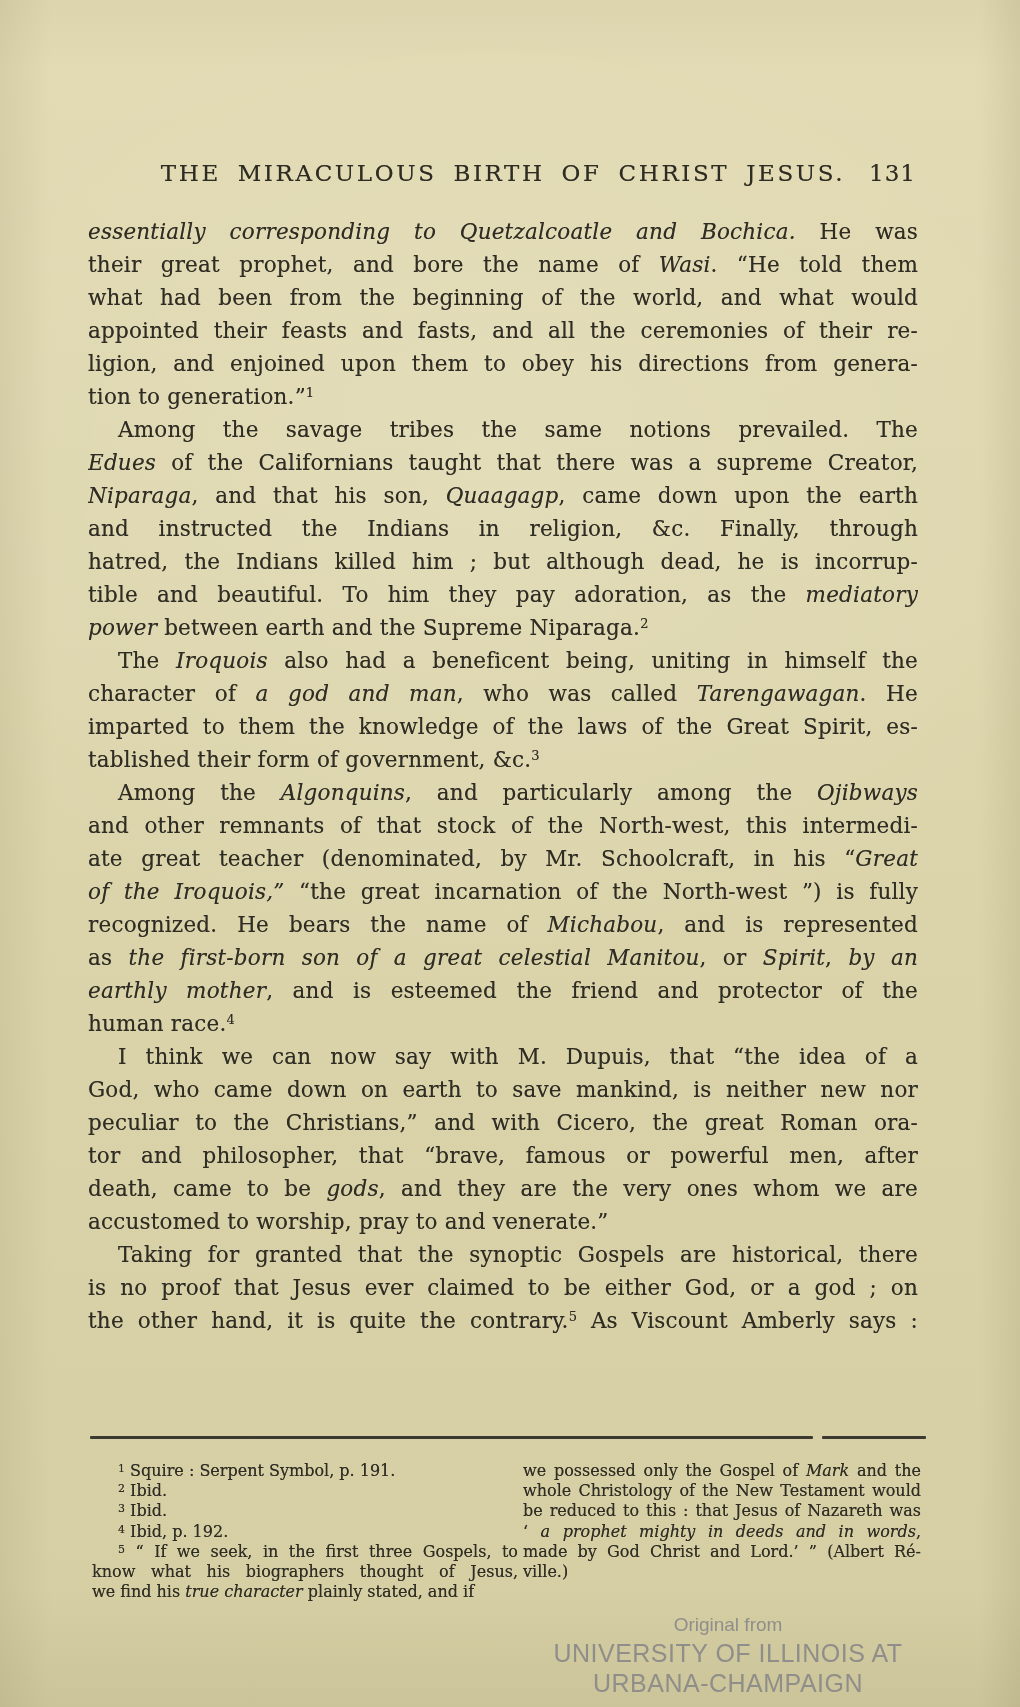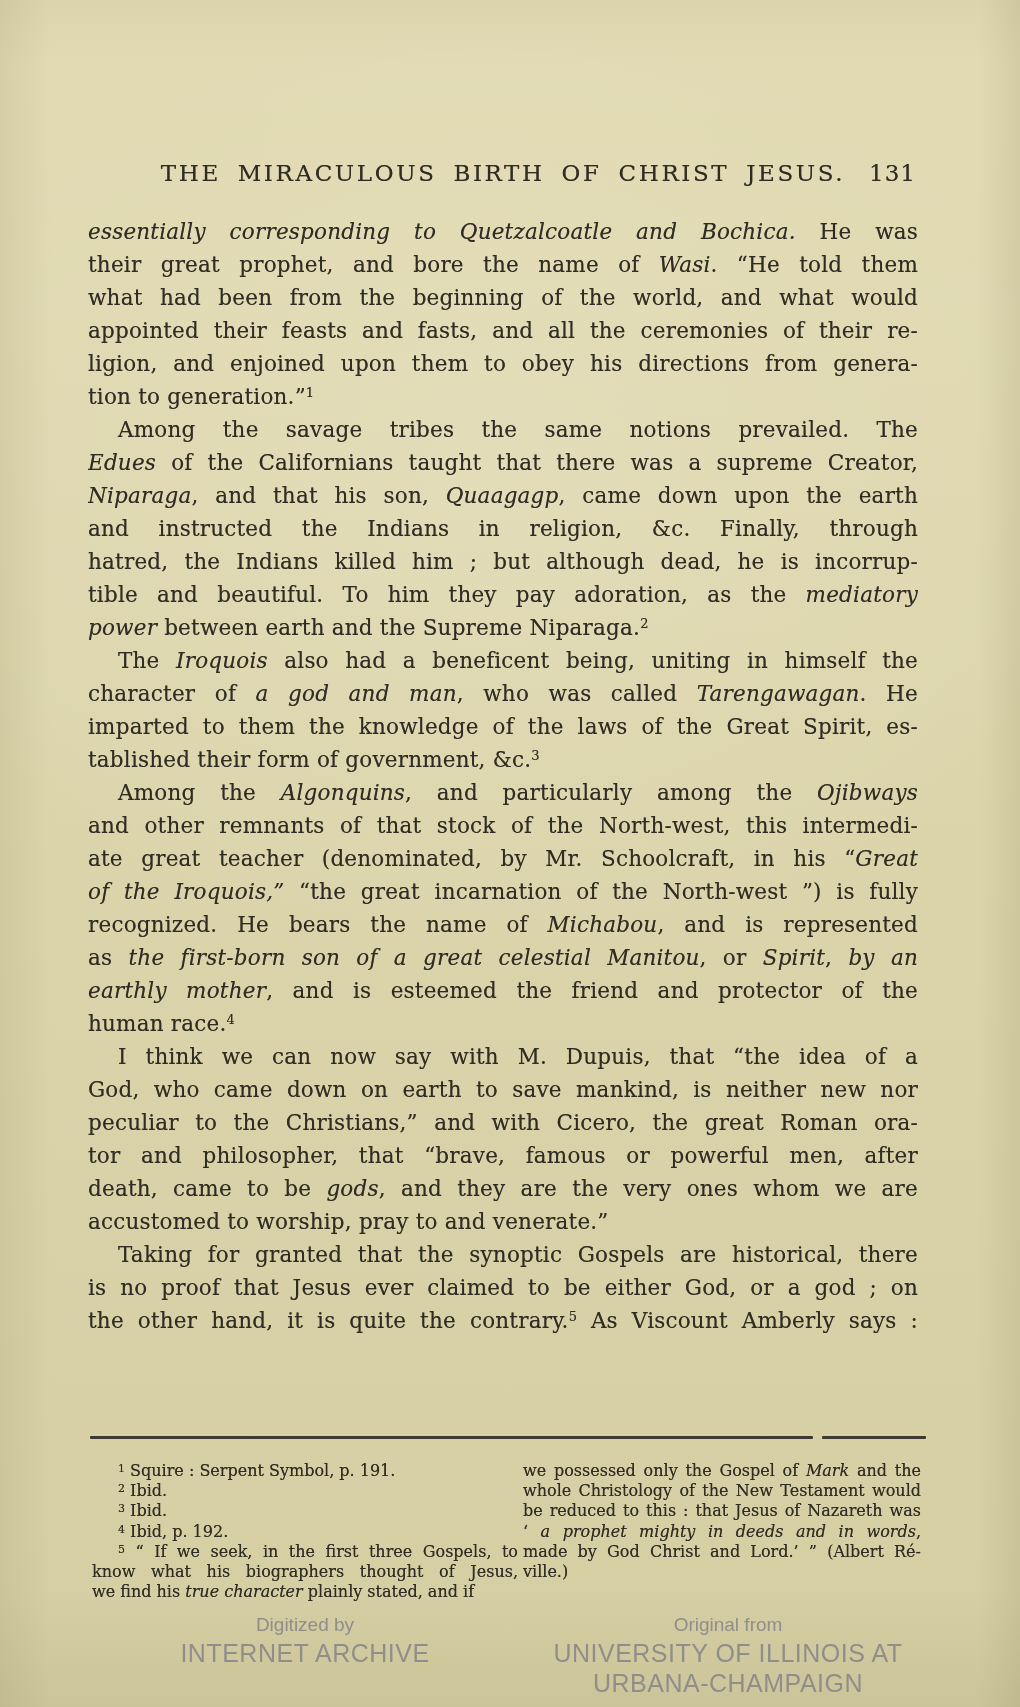--- a/index.html
+++ b/index.html
@@ -160,24 +160,20 @@
     </div>
   <div class="footnotes-right">
       <div class="tline"><span>we possessed only the Gospel of </span><i>Mark</i><span> and the</span></div>
       <div class="tline"><span>whole Christology of the New Testament would</span></div>
       <div class="tline"><span>be reduced to this : that Jesus of Nazareth was</span></div>
       <div class="tline"><span>‘ </span><i>a prophet mighty in deeds and in words</i><span>,</span></div>
       <div class="tline"><span>made by God Christ and Lord.’ ”  (Albert Ré-</span></div>
       <div class="tline lastline"><span>ville.)</span></div>
     </div>
 
-  <div class="stamp stamp-left">
-    <div class="small">Digitized by</div>
-    <div class="big">INTERNET ARCHIVE</div>
-  </div>
 
   <div class="stamp stamp-right">
     <div class="small">Original from</div>
     <div class="big">UNIVERSITY OF ILLINOIS AT</div>
     <div class="big">URBANA-CHAMPAIGN</div>
   </div>
 
 </div>
 
 </body></html>

